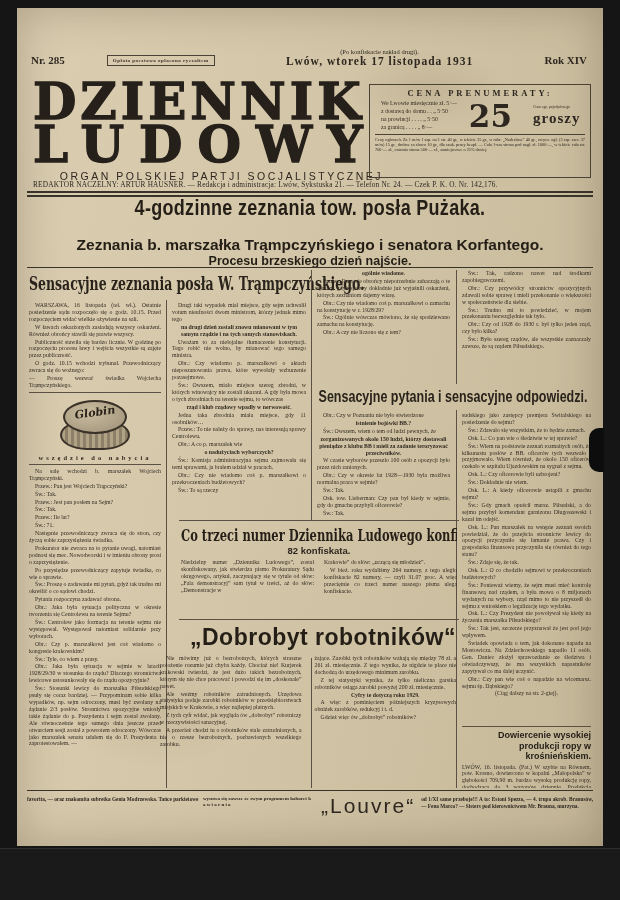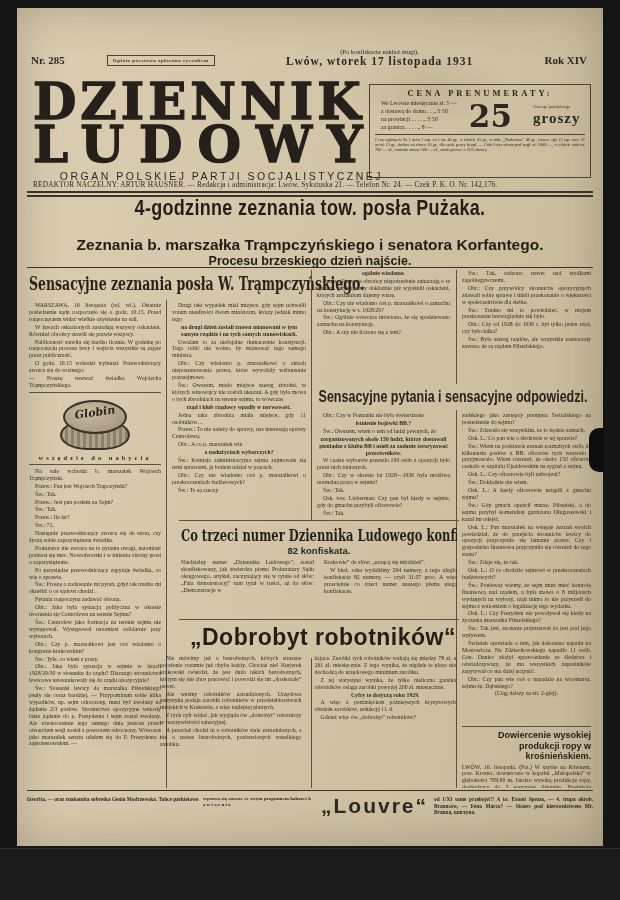--- a/index.html
+++ b/index.html
@@ -99,21 +99,21 @@
   
   .oil-title{font-family:"Liberation Sans",sans-serif;font-weight:bold;font-size:9px;line-height:10.5px;text-align:right;color:#241e17;margin-bottom:2px;}
 
   
   .adstrip{position:absolute;left:10px;top:782px;width:566px;height:46px;border-top:1.5px solid #3a332a;
            display:flex;align-items:flex-start;padding-top:3px;box-sizing:border-box;}
   .ad-left{width:170px;}
   .ad-left-title{font-family:"Liberation Sans",sans-serif;font-weight:bold;font-size:15.5px;letter-spacing:1px;white-space:nowrap;}
   .ad-fav{font-size:5.3px;font-weight:bold;white-space:nowrap;margin-top:2px;}
   .ad-mid{width:108px;font-size:5px;line-height:6px;margin:2px 4px 0 6px;text-align:justify;font-weight:bold;}
-  .ad-louvre{font-family:"Liberation Sans",sans-serif;font-weight:bold;font-size:21px;letter-spacing:2px;margin:0 6px;white-space:nowrap;}
+  .ad-louvre{font-family:"Liberation Sans",sans-serif;font-weight:normal;font-size:21px;letter-spacing:2px;margin:0 6px;white-space:nowrap;}
   .ad-right{flex:1;font-size:5.3px;line-height:6.5px;margin-top:2px;font-weight:bold;text-align:justify;}
 </style>
 </head>
 <body>
 
 <div class="stage">
   <div class="floor"></div>
 
   <div class="paper">
     <div class="stain s1"></div>

